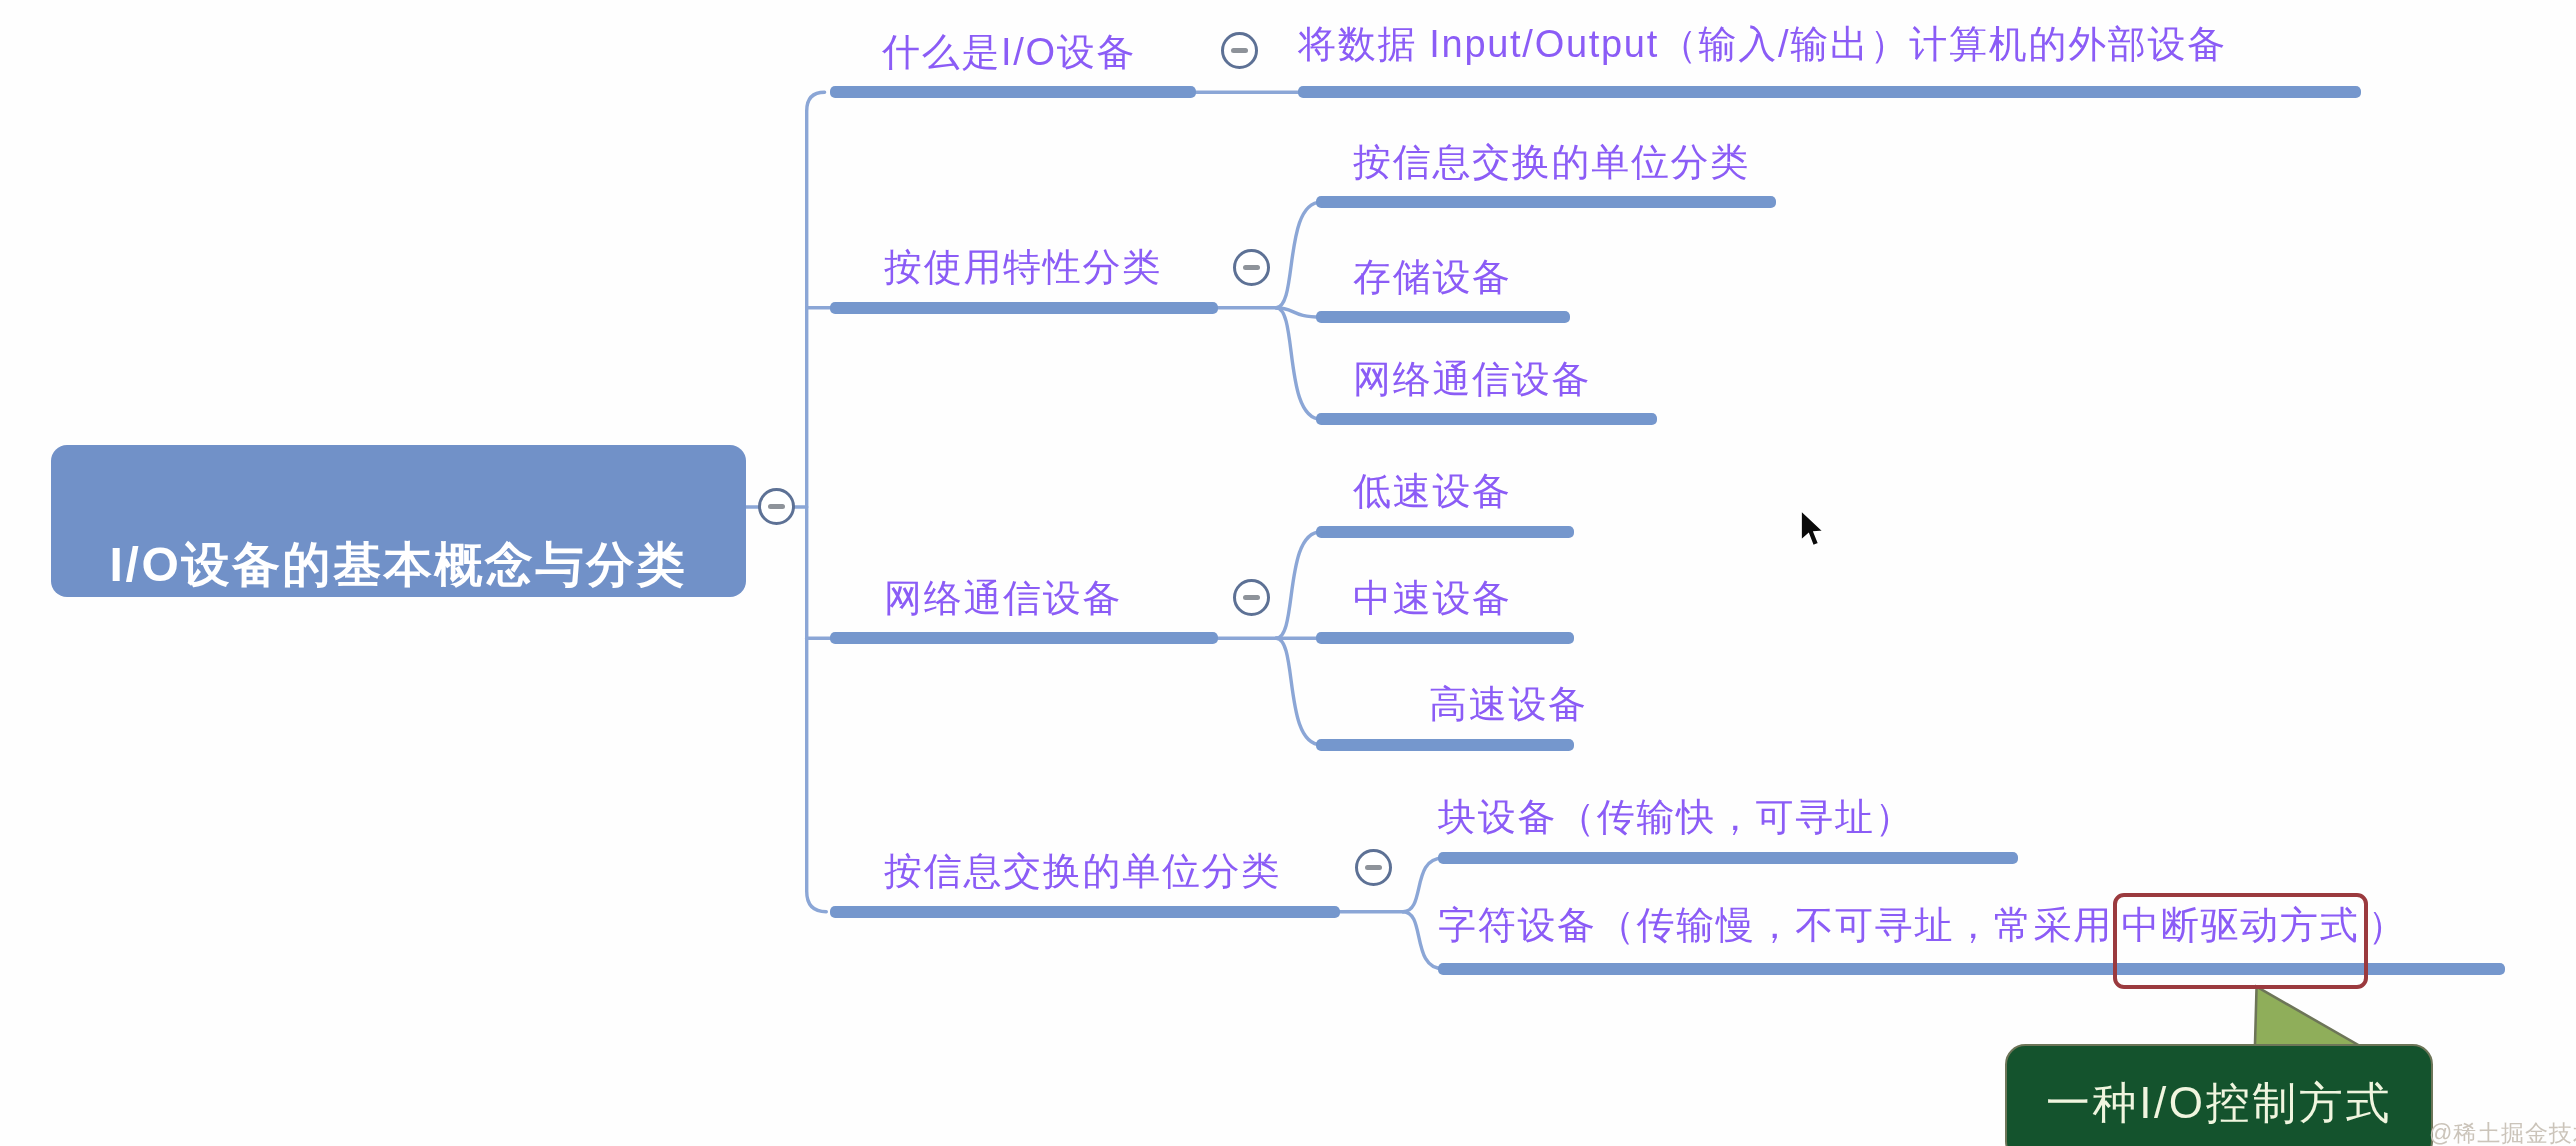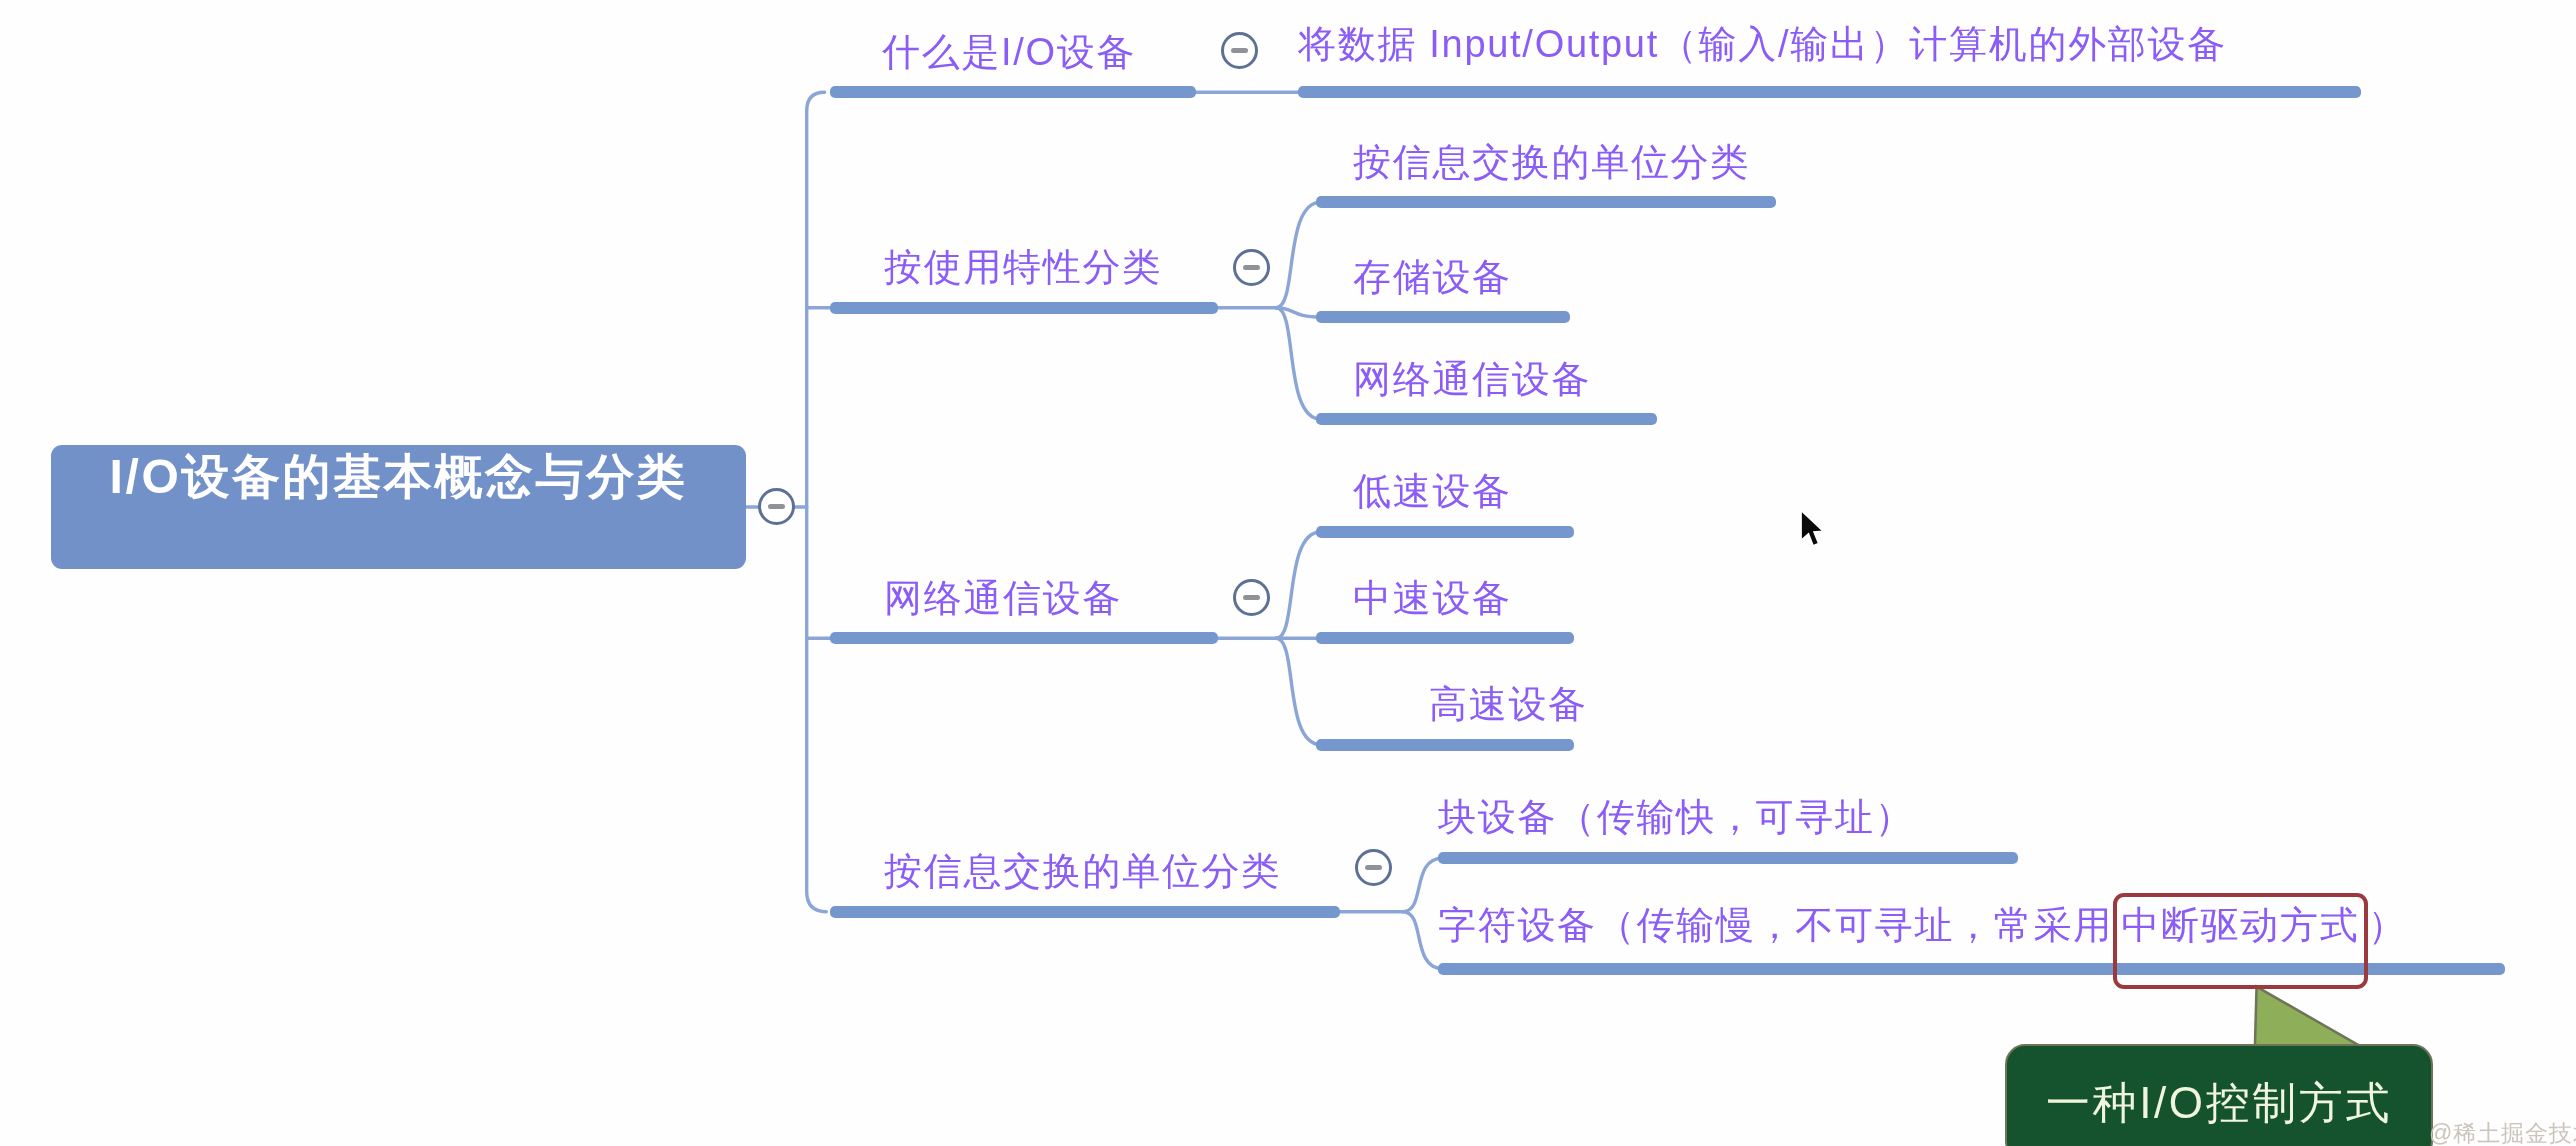--- a/index.html
+++ b/index.html
@@ -10,22 +10,22 @@
   .stage{position:relative;width:2576px;height:1147px;background:#fefefe;}
   .connectors{position:absolute;left:0;top:0;z-index:1;}
   .bar{
     position:absolute;height:12px;background:#7597cd;border-radius:5.1px;z-index:2;
   }
   .topic{
     position:absolute;z-index:3;white-space:nowrap;
     font-size:38px;line-height:1.15;letter-spacing:1.7px;color:#8b5cf6;font-weight:500;
   }
   .root-node{
-    position:absolute;left:51px;top:445px;width:695px;height:124px;z-index:3;
-    background:#7191c8;border-radius:11px;display:flex;align-items:flex-start;justify-content:center;
+    position:absolute;left:51px;top:445px;width:695px;height:152px;z-index:3;
+    background:#7191c8;border-radius:16px;display:flex;align-items:flex-end;justify-content:center;
   }
   .root-node span{
     color:#ffffff;font-size:48px;font-weight:700;letter-spacing:2.6px;white-space:nowrap;
   }
   .collapse{
     position:absolute;width:37px;height:37px;box-sizing:border-box;z-index:4;
     background:#ffffff;border:3.4px solid #5d7195;border-radius:50%;
   }
   .collapse::after{
     content:"";position:absolute;left:50%;top:50%;width:17px;height:5.1px;

